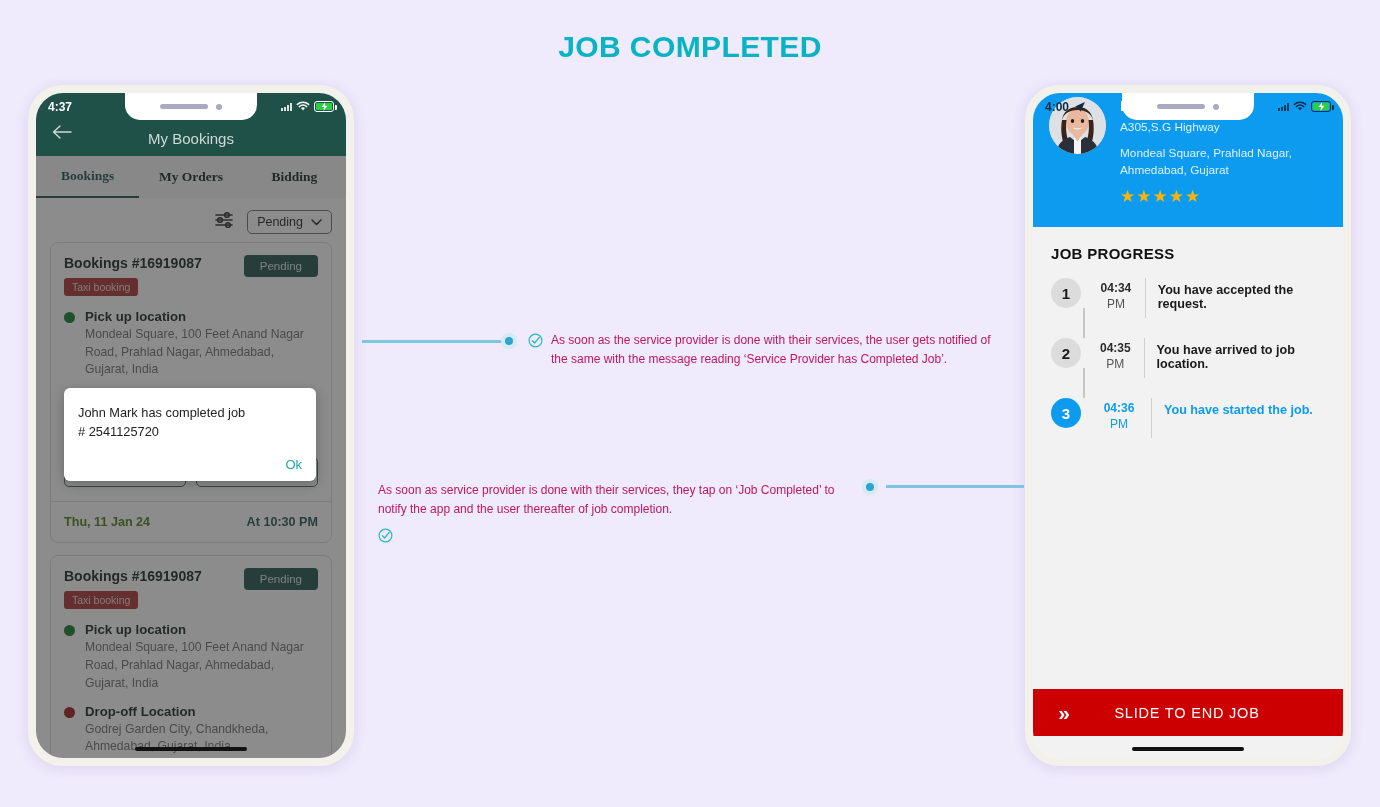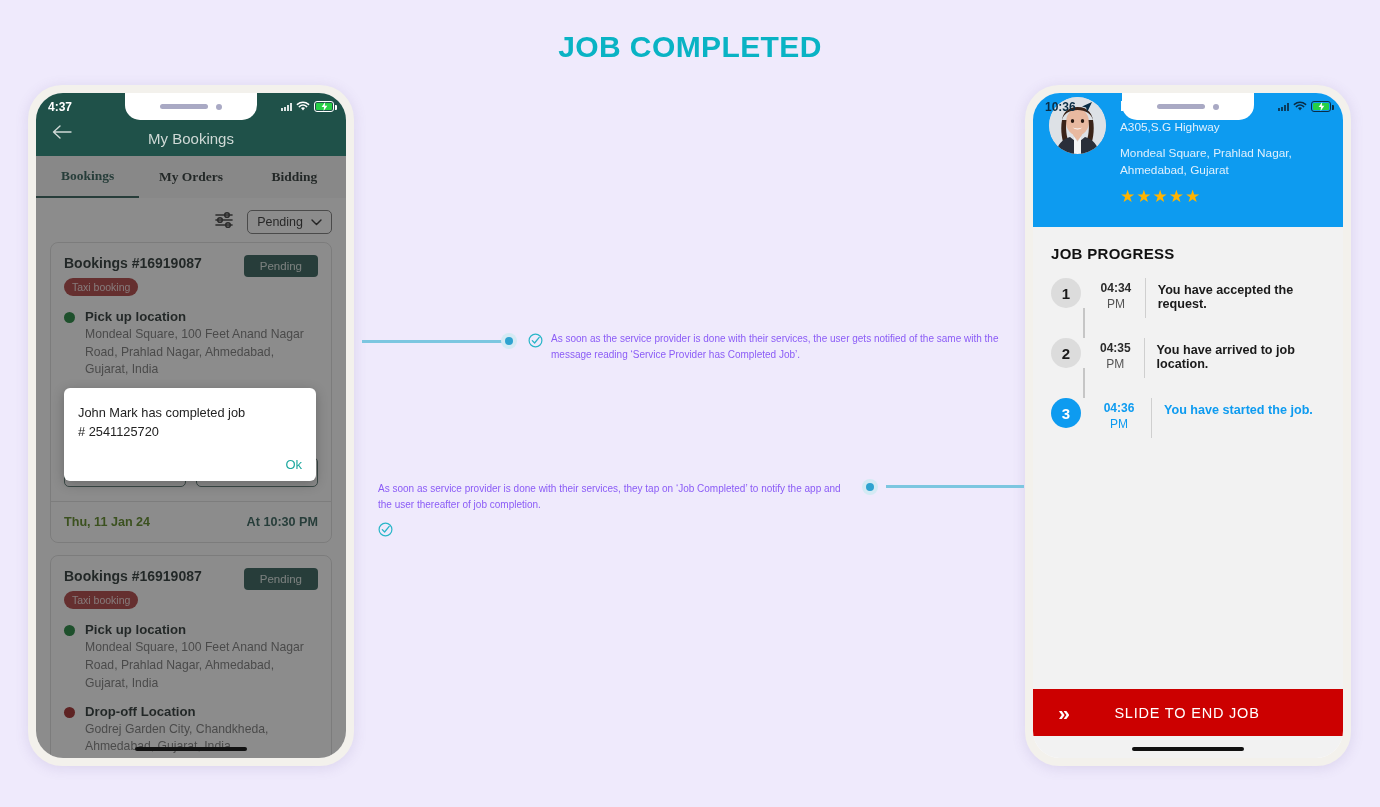--- a/index.html
+++ b/index.html
@@ -109,21 +109,21 @@
   }
   .bc-top { display:flex; align-items:flex-start; justify-content:space-between; }
   .bc-id { font-size: 14px; font-weight: bold; color: #14211f; }
   .bc-badge {
     background: #1f5149; color: #d8e3e0; font-size: 11.5px;
     padding: 5px 16px; border-radius: 4px;
   }
   .bc-tag {
     display: inline-block; margin-top: 7px;
     background: #a93131; color: #f0d6d6; font-size: 10.5px;
-    padding: 3px 8px; border-radius: 9px;
+    padding: 3px 8px; border-radius: 3px;
   }
   .loc-list { margin-top: 13px; position: relative; }
   .loc-row { display: flex; gap: 10px; margin-bottom: 11px; }
   .dot { width: 11px; height: 11px; border-radius: 50%; margin-top: 3px; flex: 0 0 auto; }
   .dot.green { background: #0d7a2a; }
   .dot.red { background: #991717; }
   .loc-title { font-size: 13.2px; font-weight: bold; color: #16211f; }
   .loc-addr { font-size: 12.2px; color: #6e6e6e; line-height: 1.45; margin-top: 2px; }
   .bc-actions { display: flex; gap: 10px; padding: 4px 0 14px 0; }
   .bc-btn {
@@ -205,21 +205,21 @@
   .slide-btn {
     position: absolute; left: 0; right: 0; bottom: 22px;
     background: #cc0000; height: 47px;
     display: flex; align-items: center; z-index: 10;
   }
   .slide-chev { width: 62px; text-align: center; color: #fff; font-size: 21px; font-weight: bold; }
   .slide-label { flex: 1; text-align: center; color: #fff; font-size: 14.5px; letter-spacing: .8px; padding-right: 64px; }
 
   
   .anno { position: absolute; }
-  .anno-text { font-size: 10px; color: #8b5cf6; line-height: 1.55; }
+  .anno-text { font-size: 12px; color: #be185d; line-height: 1.55; }
   .conn-line { position: absolute; height: 3px; background: #7cc6e0; }
   .conn-dot {
     position: absolute; width: 16px; height: 16px; border-radius: 50%;
     background: #d4eaf4; display: flex; align-items: center; justify-content: center;
   }
   .conn-dot i { width: 8px; height: 8px; border-radius: 50%; background: #2fa3d0; display: block; }
   .chk { color: #29b6c8; flex: 0 0 auto; }
 
   #anno-1 { left: 528px; top: 331px; width: 478px; display: flex; gap: 8px; align-items: flex-start; }
   #anno-1 .chk { margin-top: 2px; }
@@ -379,21 +379,21 @@
 <div class="phone" id="phone-right">
   <div class="phone-screen" style="display:flex;flex-direction:column">
 
     <div class="notch">
       <span class="speaker"></span>
       <span class="cam"></span>
     </div>
 
     <div class="statusbar" style="color:#0a2d45">
       <div class="sb-left">
-        <span>10:36</span>
+        <span>4:00</span>
         <svg width="12" height="12" viewBox="0 0 12 12" style="margin-left:2px">
           <path d="M11 1 L1 5.4 L5 6.6 L6.4 10.8 Z" fill="#0a2d45"></path>
         </svg>
       </div>
       <div class="sb-right">
         <span class="bars">
             <i></i>
             <i></i>
             <i></i>
             <i></i>

